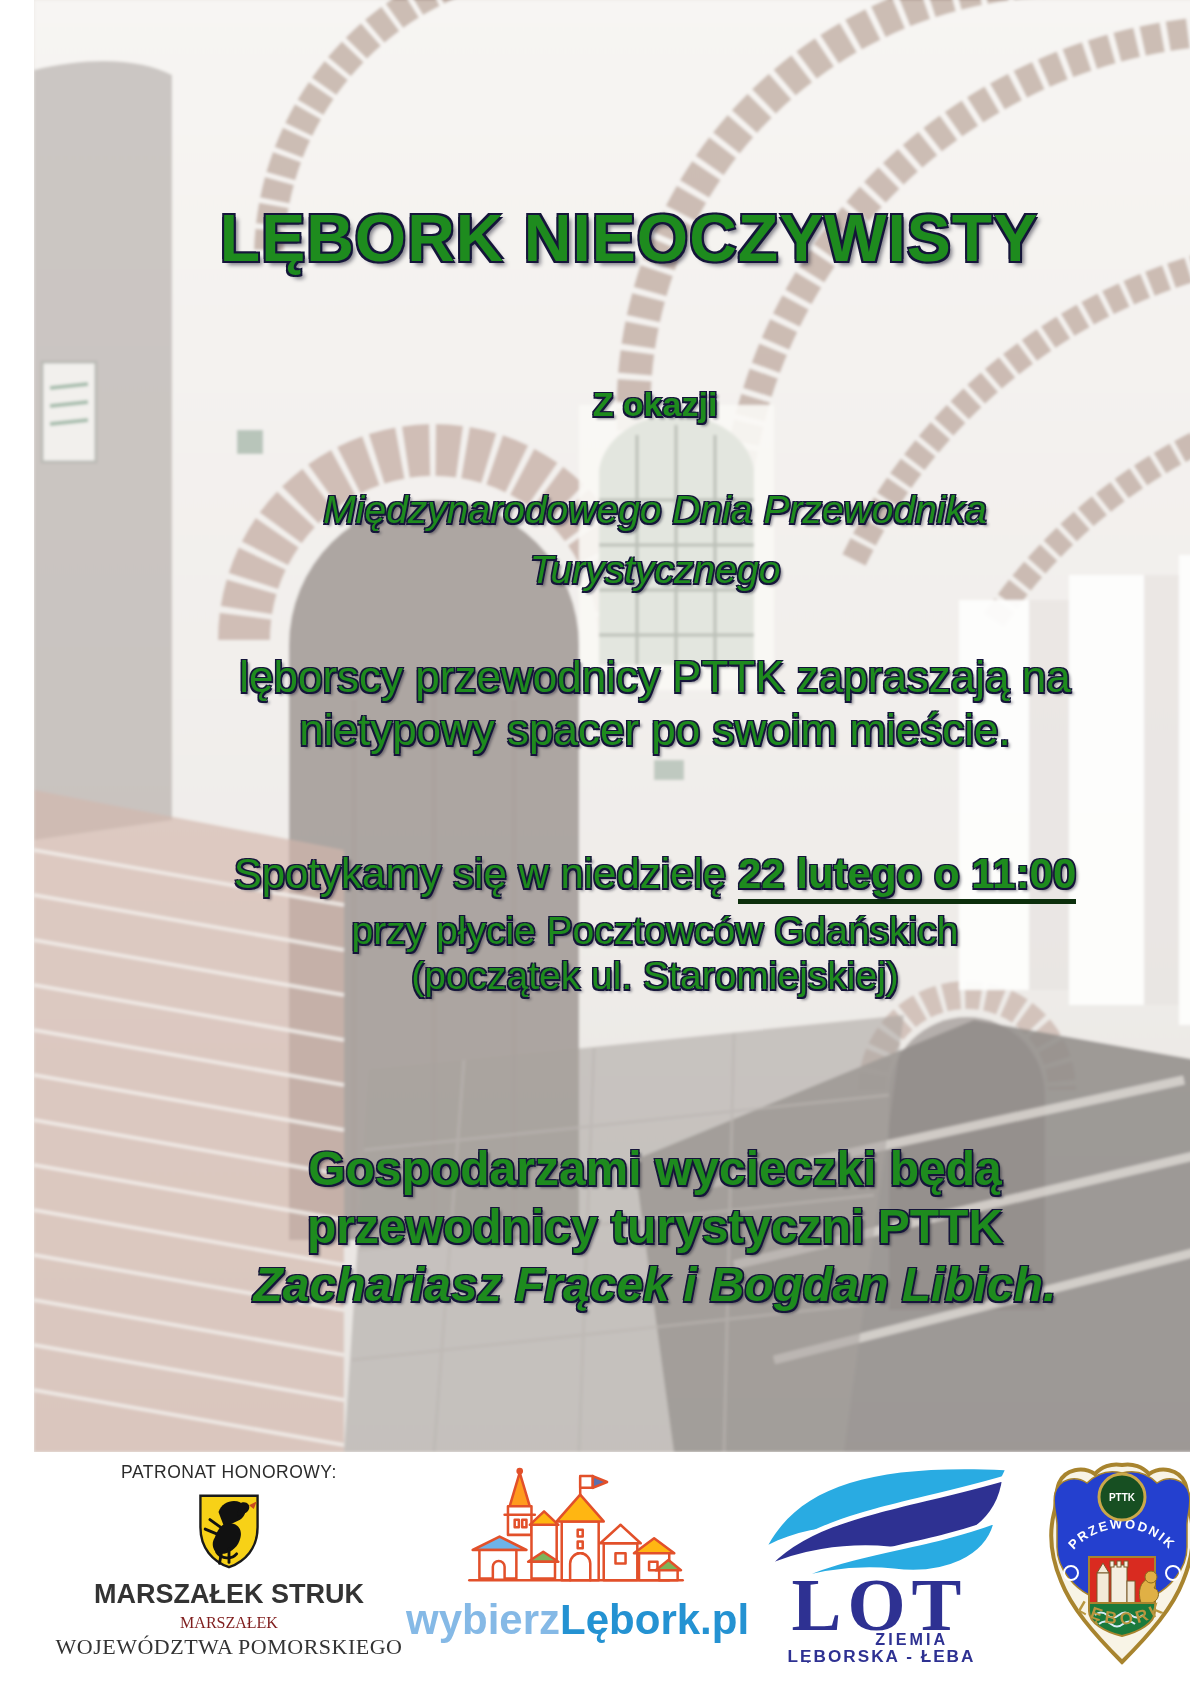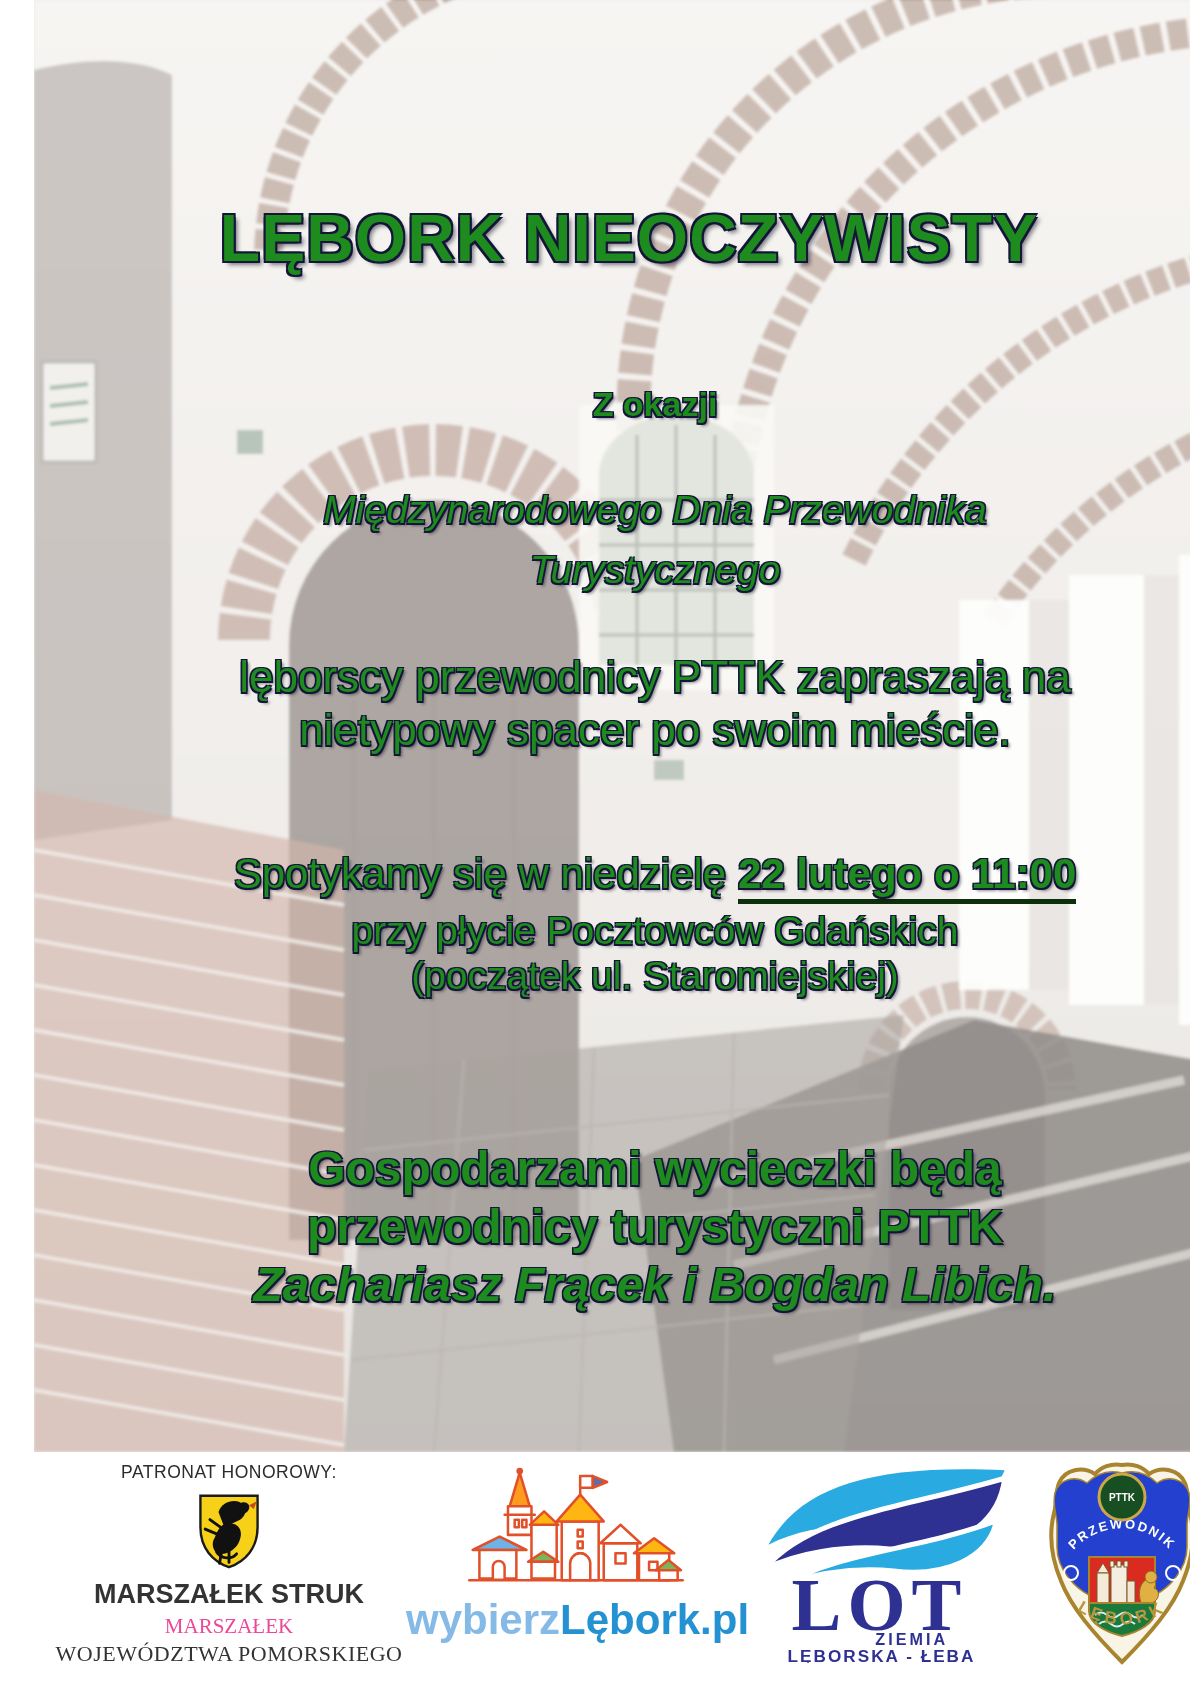--- a/index.html
+++ b/index.html
@@ -37,21 +37,21 @@
   .place-detail{top:954px;font-size:39px;}
   .hosts{top:1140px;font-size:48px;font-weight:bold;line-height:58px;}
   .hosts .italic-line{font-style:italic;}
 
   .footer{position:absolute;left:0;top:1452px;width:1190px;height:241px;background:#ffffff;}
   .fcol{position:absolute;text-align:center;color:var(--footer-text);}
   .f-patron{left:20px;top:10px;width:350px;}
   .patron-label{font-size:17.5px;letter-spacing:.5px;color:#2b2b2b;}
   .coat-wrap{margin-top:8px;height:82px;}
   .patron-name{font-size:27px;font-weight:bold;color:#333;margin-top:6px;}
-  .patron-t1{font-family:"Liberation Serif","DejaVu Serif",serif;font-size:21px;color:#ec4899;margin-top:4px;}
+  .patron-t1{font-family:"Liberation Serif","DejaVu Serif",serif;font-size:16px;color:#7f1d1d;margin-top:4px;}
   .patron-t2{font-family:"Liberation Serif","DejaVu Serif",serif;font-size:22px;color:#333;margin-top:2px;letter-spacing:.5px;}
 
   .f-wybierz{left:372px;top:14px;width:340px;}
   .wybierz-text{font-size:42px;font-weight:bold;margin-top:0px;white-space:nowrap;}
   .wz-light{color:var(--wz-light);}
   .wz-dark{color:var(--wz-dark);}
 
   .f-lot{left:712px;top:4px;width:270px;}
   .f-badge{left:998px;top:8px;width:180px;}
 </style>

